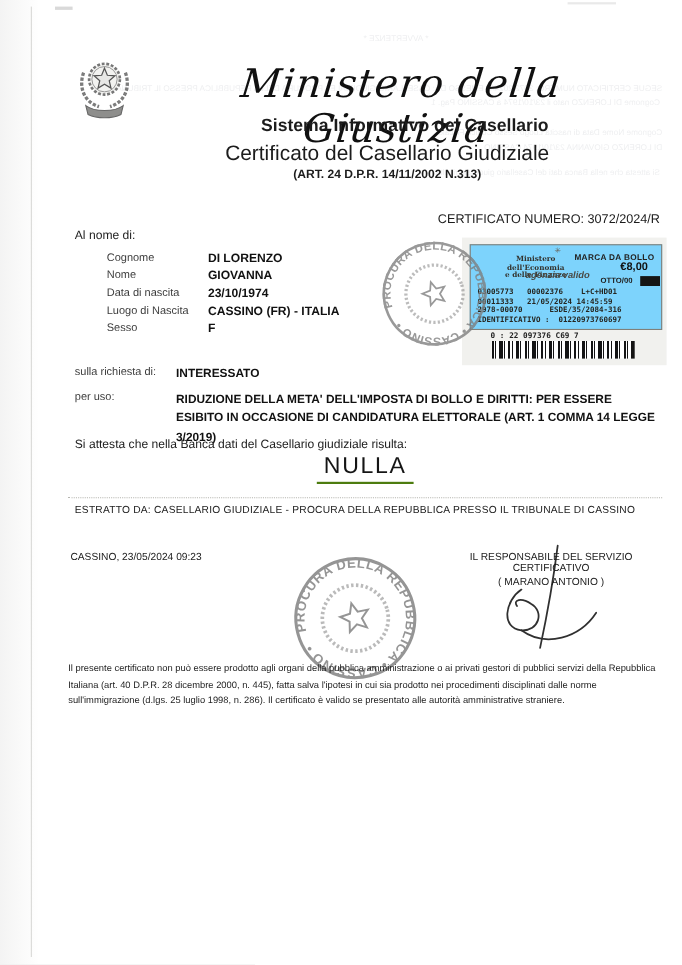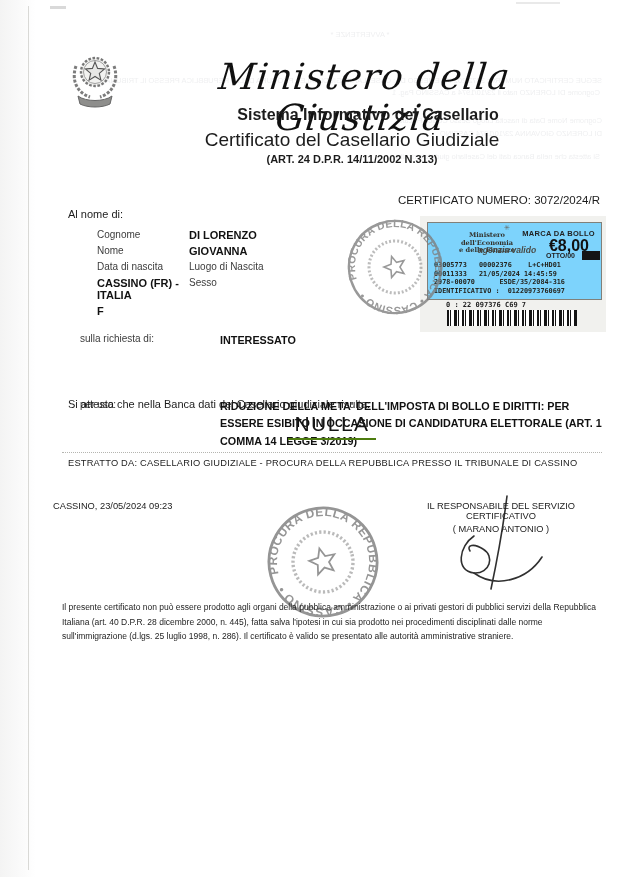--- a/index.html
+++ b/index.html
@@ -34,43 +34,43 @@
   .bollo-box{left:427px;top:222px;width:173px;height:76px;border:1px solid #80807a;
     background:
       repeating-linear-gradient(45deg,rgba(110,110,100,.14) 0 1px,transparent 1px 4px),
       repeating-linear-gradient(-45deg,rgba(110,110,100,.14) 0 1px,transparent 1px 4px),
       #ececе8;
     background-color:#7dd3fc;}
   .bollo-box .crest{position:absolute;left:76px;top:1px;font-size:7px;color:#6a6a64;}
   .bollo-box .issuer{position:absolute;left:16px;top:9px;width:86px;text-align:center;
     font-family:"DejaVu Serif", serif;font-size:6.6px;font-weight:bold;color:#33332e;line-height:7.5px;}
   .bollo-box .kind{position:absolute;right:6px;top:6px;font-size:7.5px;font-weight:bold;letter-spacing:.3px;color:#222;}
-  .bollo-box .amount{position:absolute;right:12px;top:14px;font-size:16px;font-weight:bold;color:#111;}
+  .bollo-box .amount{position:absolute;right:12px;top:14px;font-size:10px;font-weight:bold;color:#111;}
   .bollo-box .words{position:absolute;right:26px;top:29px;font-size:7px;font-weight:bold;color:#222;}
   .bollo-box .redact{position:absolute;right:1px;top:28px;width:18px;height:9px;background:#151515;}
   .bollo-box .agency{position:absolute;left:50px;top:22px;font-size:8.5px;font-weight:bold;font-style:italic;color:#4a4a45;}
   .bollo-rows{position:absolute;left:6px;top:38px;font-family:"DejaVu Sans Mono", monospace;
     font-size:6.8px;font-weight:bold;line-height:8.6px;color:#25251f;white-space:pre;}
   .barcode-label{left:446px;top:301px;width:173px;text-align:left;
     font-family:"DejaVu Sans Mono", monospace;font-size:7px;font-weight:bold;color:#222;}
   .barcode-bars{left:447px;top:310px;width:130px;height:16px;
     background:repeating-linear-gradient(90deg,#141414 0 2px,#fff 2px 3px,#141414 3px 4px,#fff 4px 7px,#141414 7px 10px,#fff 10px 11px,#141414 11px 12px,#fff 12px 15px);}
   
-  .req-grid{left:80px;top:332px;width:530px;display:grid;grid-template-columns:92px auto;row-gap:5px;gap:48px;}
+  .req-grid{left:68px;top:332px;width:530px;display:grid;grid-template-columns:92px auto;row-gap:5px;}
   .req-grid .lbl{font-size:10px;color:#3c3c3c;line-height:13px;}
   .req-grid .val{font-size:10.8px;font-weight:bold;color:#111;line-height:17.5px;max-width:452px;}
   
   .attest{left:68px;top:398px;font-size:11px;}
   .nulla-wrap{left:92px;top:412px;width:480px;text-align:center;}
   .nulla{display:inline-block;font-size:21px;letter-spacing:1.5px;color:#151515;
     border-bottom:2px solid #4d7c0f;padding:0 6px 2px 6px;}
   .rule{left:62px;top:452px;width:540px;border-top:1px dotted #b5b5b0;height:0;}
   .estratto{left:68px;top:458px;font-size:9.3px;letter-spacing:.2px;color:#222;}
   
-  .place-date{left:53px;top:501px;font-size:9.3px;color:#222;}
+  .place-date{left:64px;top:501px;font-size:9.3px;color:#222;}
   .role-block{left:398px;top:501px;width:206px;text-align:center;}
   .role{font-size:9.3px;color:#222;}
   .role-name{font-size:9.3px;color:#222;margin-top:3px;}
   
   .footer-text{left:62px;top:600px;width:543px;font-size:8.5px;line-height:14.6px;color:#1d1d1d;}
   
   svg text{font-family:"Liberation Sans", sans-serif;}
   .stamp-svg{opacity:.78;}
 </style>
 </head>
@@ -105,20 +105,21 @@
   <div class="abs subtitle3">(ART. 24 D.P.R. 14/11/2002 N.313)</div>
   <div class="abs cert-number">CERTIFICATO NUMERO: 3072/2024/R</div>
 
   <div class="abs al-nome">Al nome di:</div>
   <div class="abs person-grid">
     <div class="lbl">Cognome</div>
     <div class="val">DI LORENZO</div>
     <div class="lbl">Nome</div>
     <div class="val">GIOVANNA</div>
     <div class="lbl">Data di nascita</div>
+    <div class="val">23/10/1974</div>
     <div class="lbl">Luogo di Nascita</div>
     <div class="val">CASSINO (FR) - ITALIA</div>
     <div class="lbl">Sesso</div>
     <div class="val">F</div>
   </div>
 
   <div class="abs bollo-zone"></div>
   <div class="abs bollo-box">
     <span class="crest">✳</span>
     <div class="issuer">

